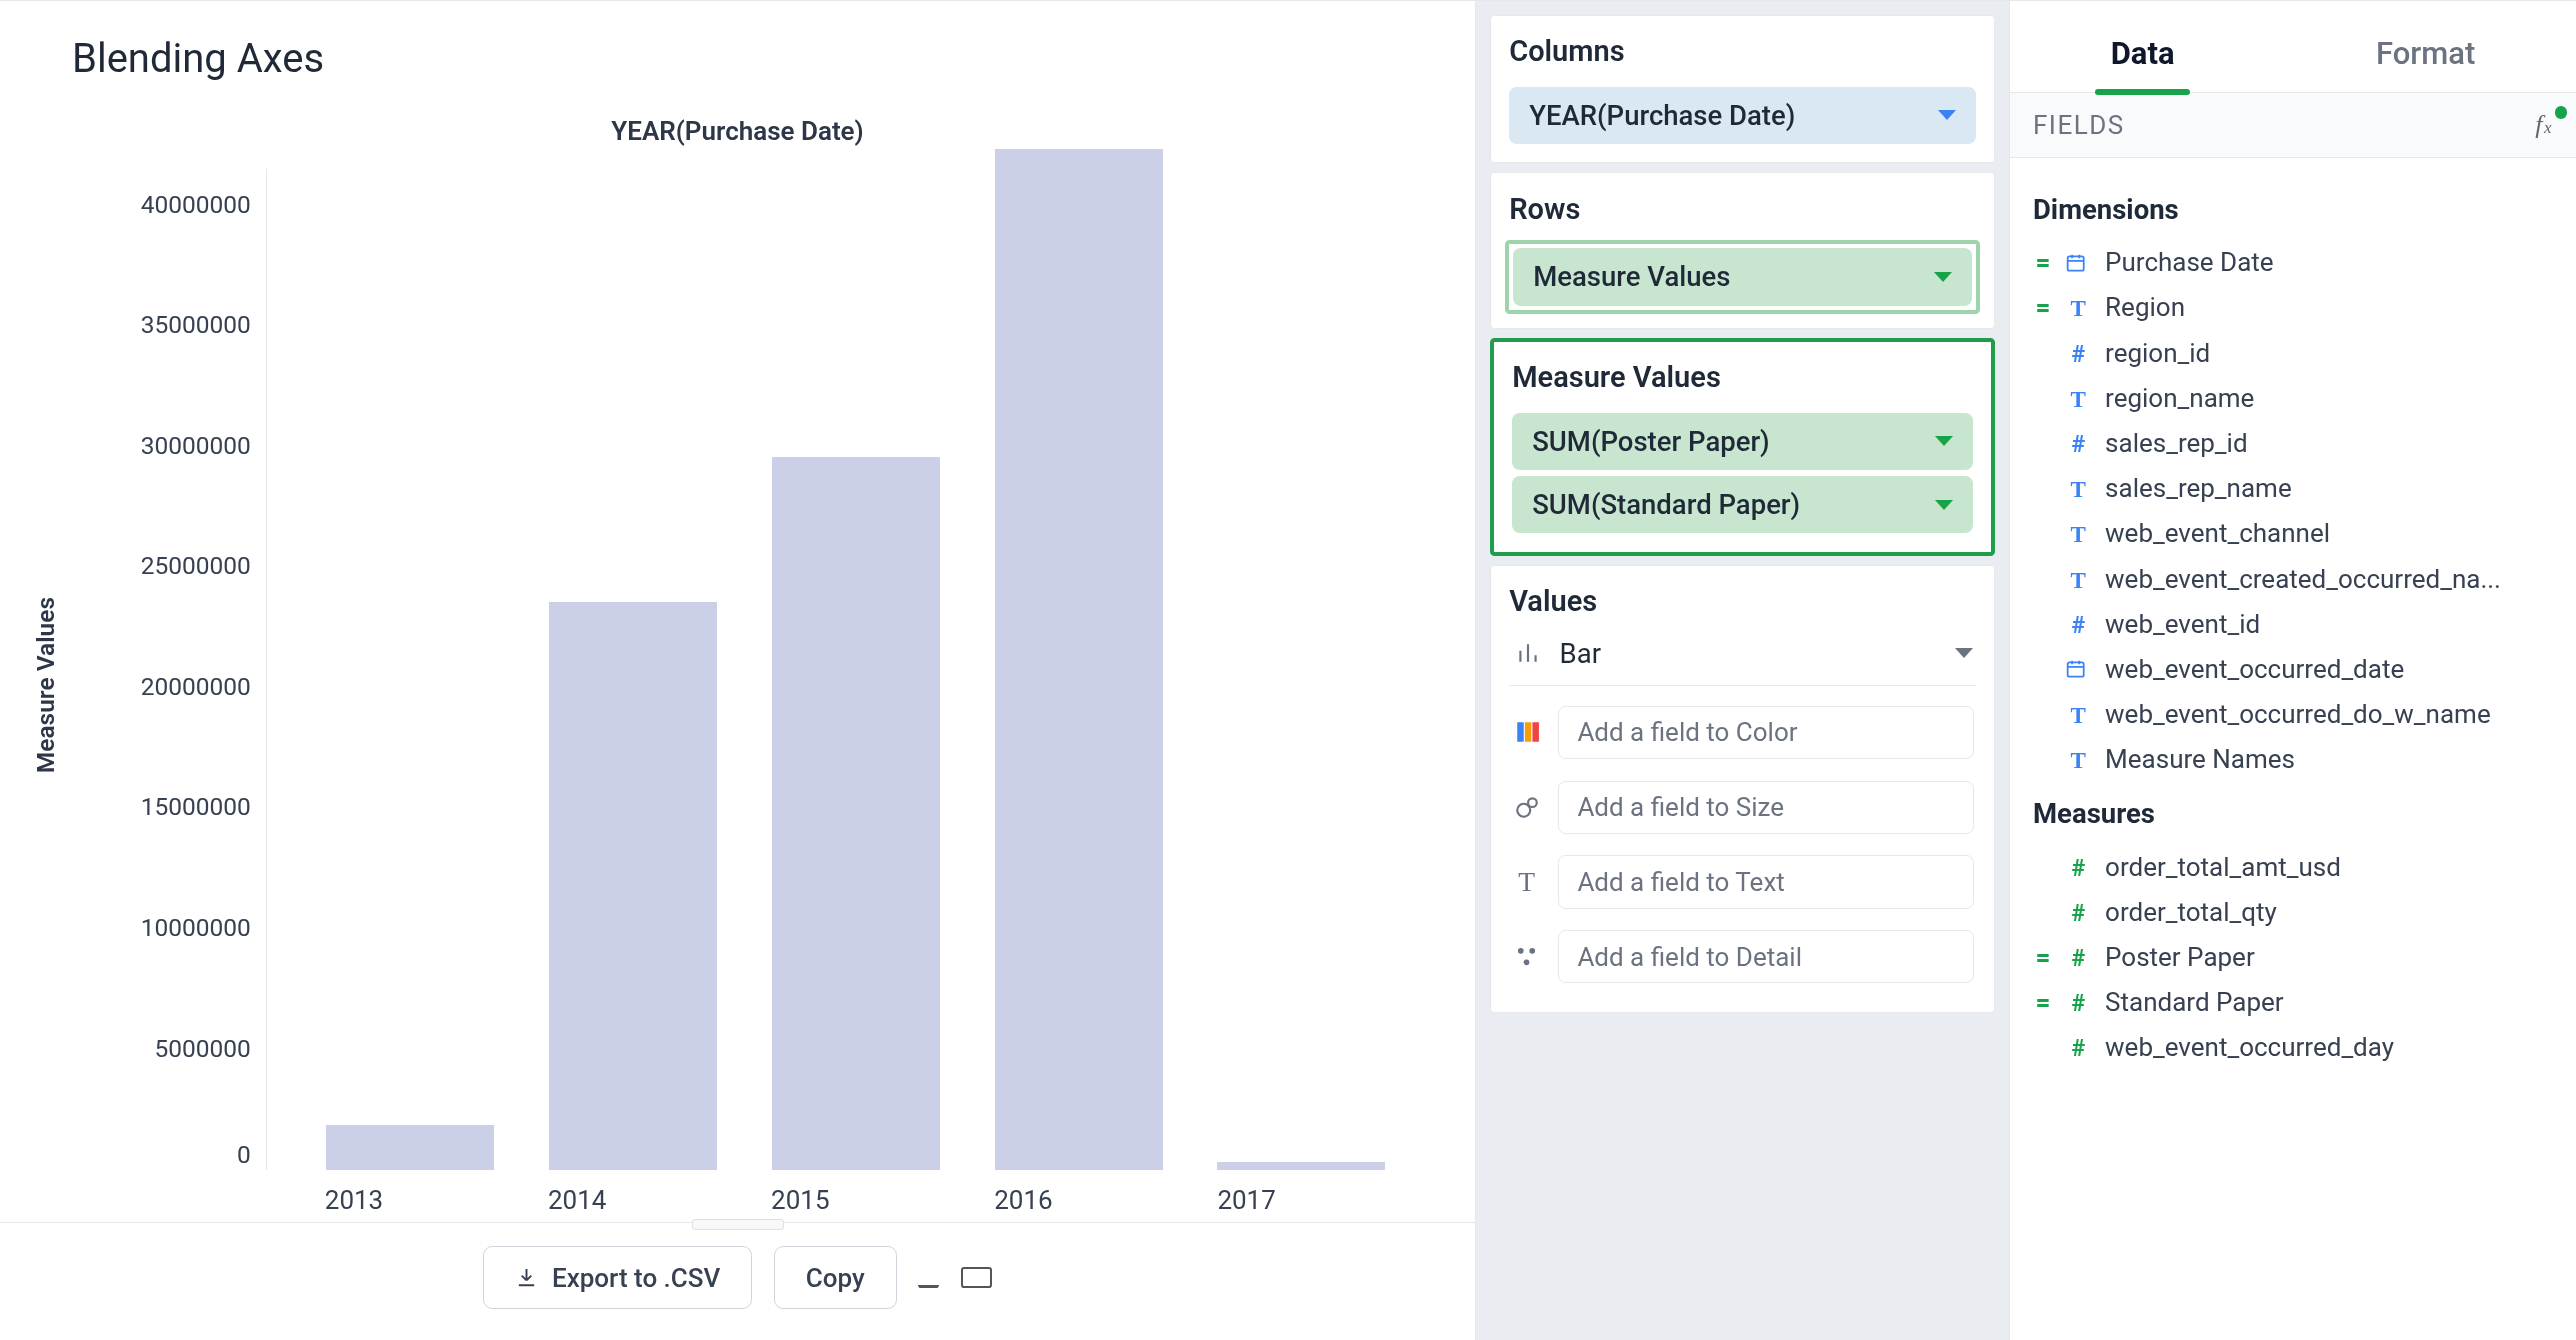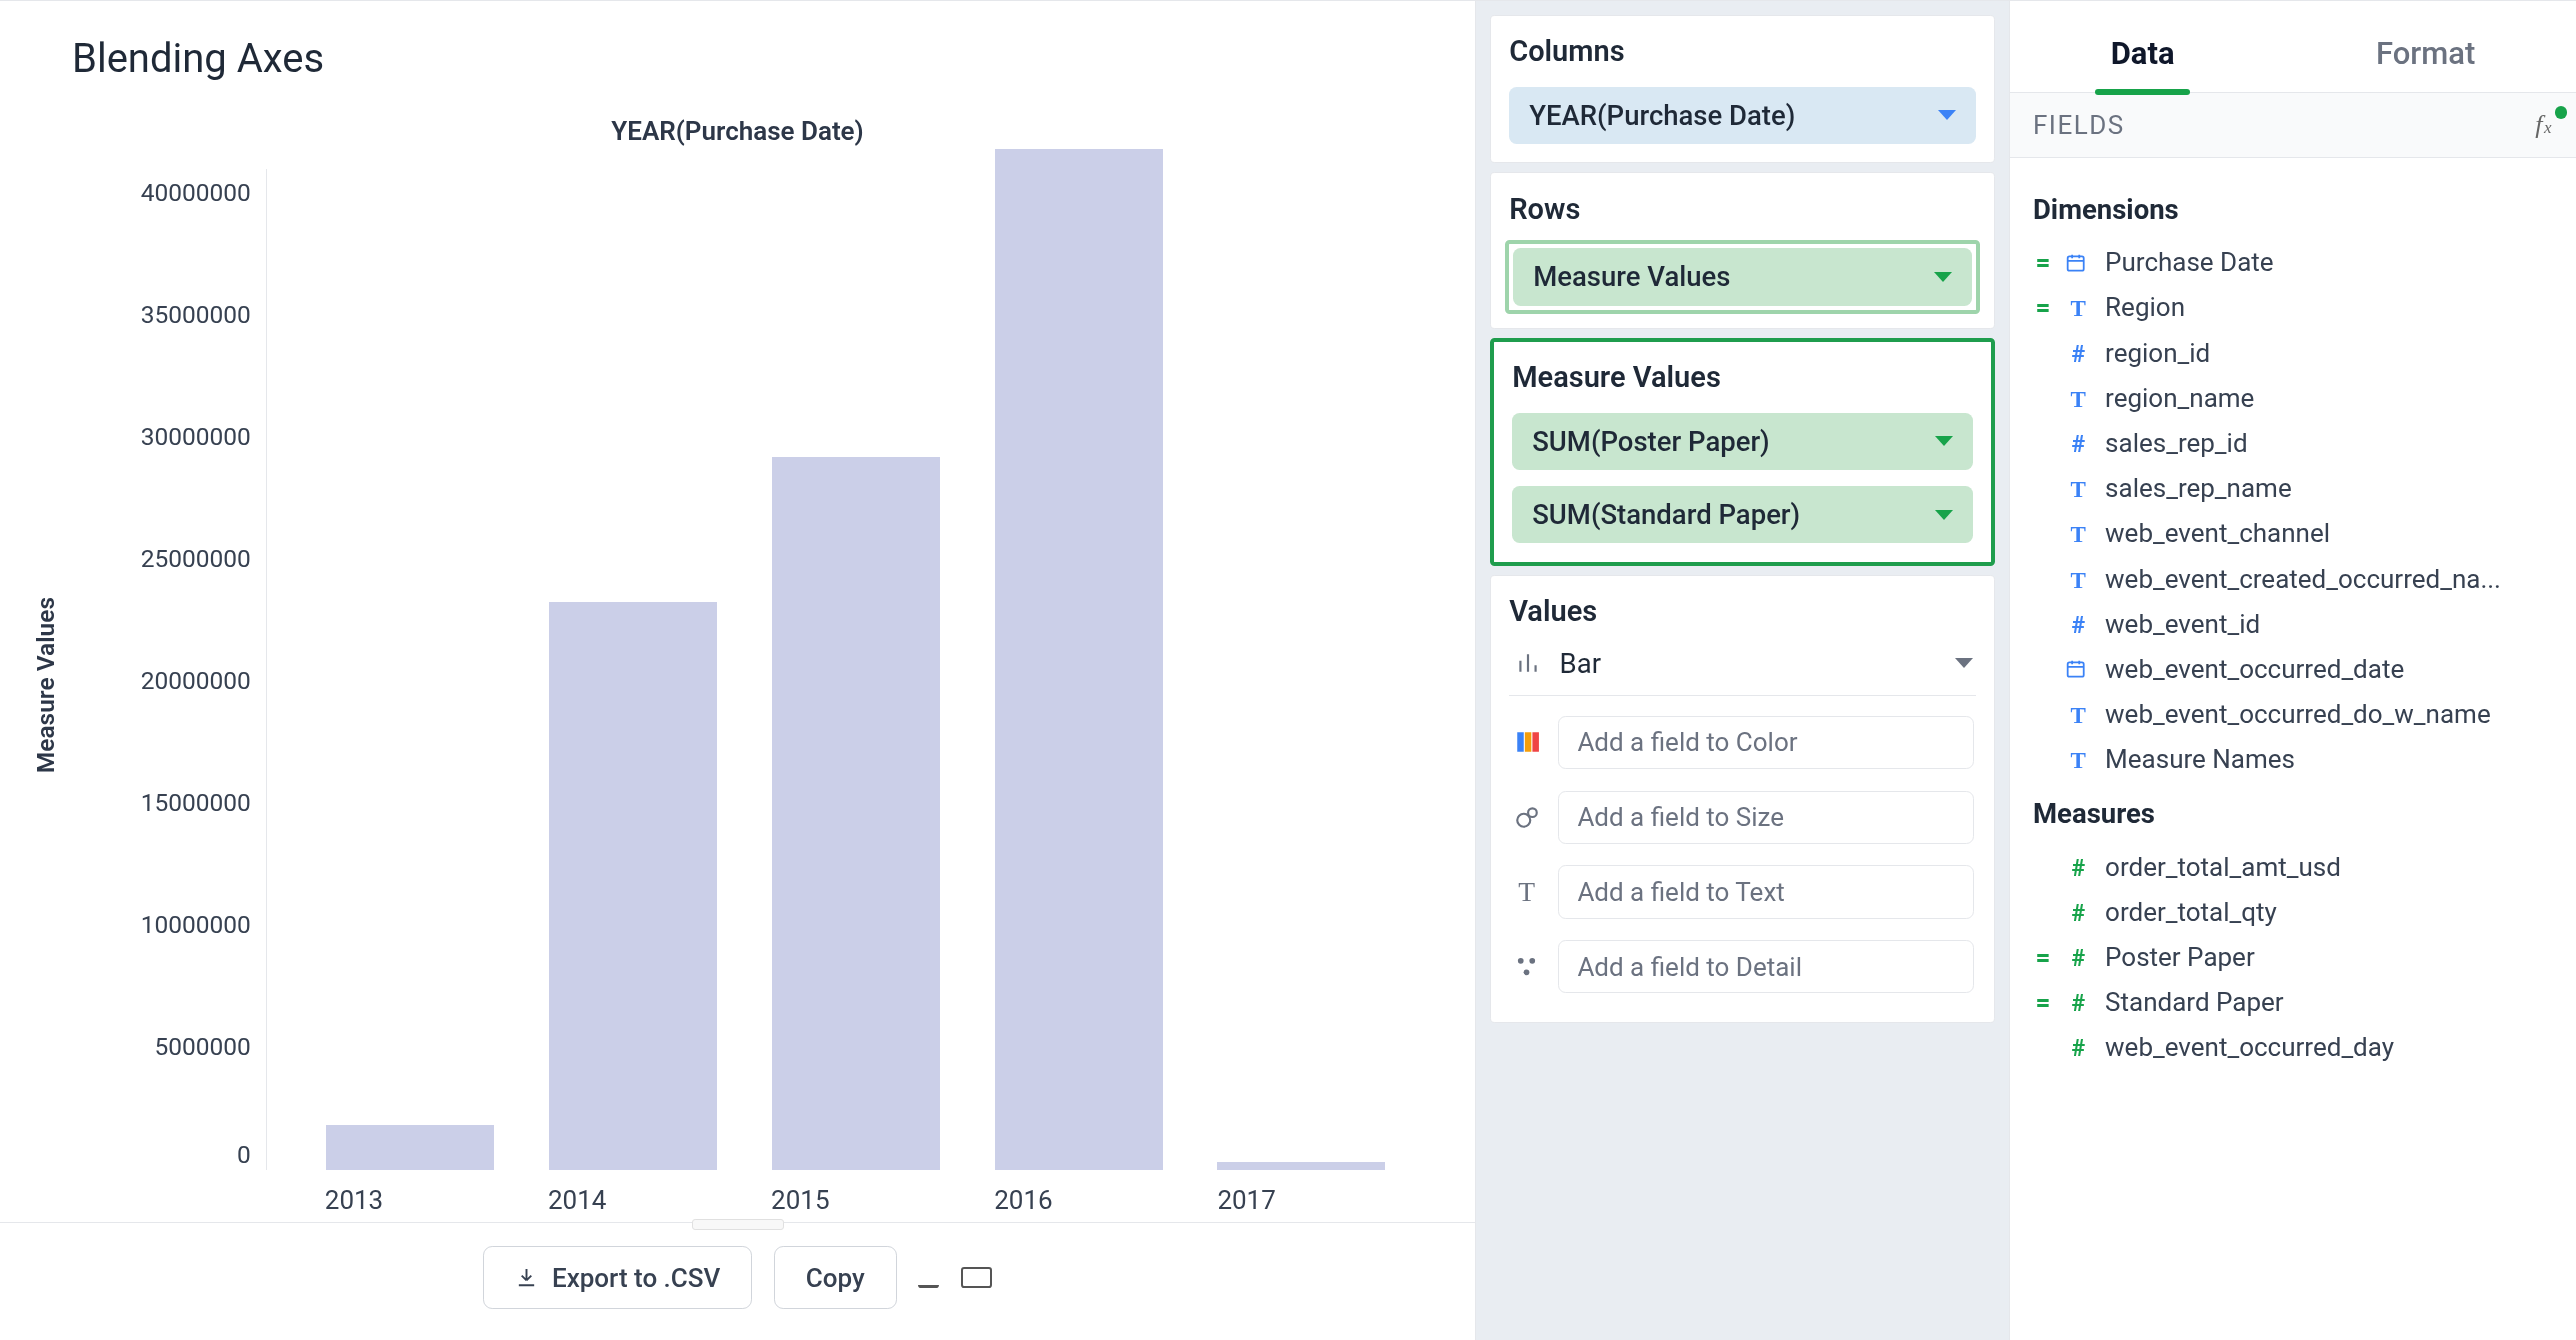--- a/index.html
+++ b/index.html
@@ -83,21 +83,21 @@
     align-items:flex-end;
     justify-content:space-around;
     padding:0 31px;
   }
   .bar {
     width:168px;
     background:var(--bar-color);
   }
   .y-ticks {
     position:absolute;
-    left:0;top:0;bottom:0;
+    left:0;top:12px;bottom:0;
     width:199px;
     display:flex;
     flex-direction:column;
     justify-content:space-between;
     text-align:right;
     padding-right:15.3px;
   }
   .y-tick {
     font-size:24.5px;
     color:#374151;
@@ -172,21 +172,21 @@
     margin-bottom:18.4px;
   }
   .pill {
     display:flex;
     align-items:center;
     justify-content:space-between;
     border-radius:7.6px;
     padding:12.2px 20px;
     font-size:27.5px;
     font-weight:500;
-    margin-bottom:16px;
+    margin-bottom:6px;
   }
   .pill:last-child{margin-bottom:0;}
   .pill-blue { background:var(--blue-pill); color:#1f2937;}
   .pill-green { background:var(--green-pill); color:#1f2937;}
   .pill-arrow {
     width:0;height:0;
     border-left:9.2px solid transparent;
     border-right:9.2px solid transparent;
   }
   .pill-blue .pill-arrow {border-top:10.7px solid var(--blue-pill-arrow);}

